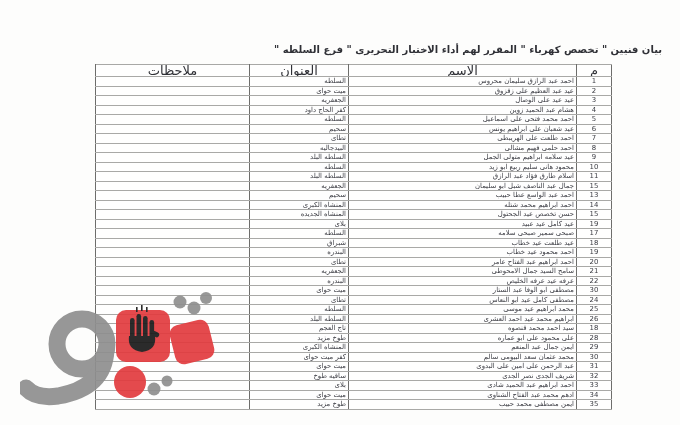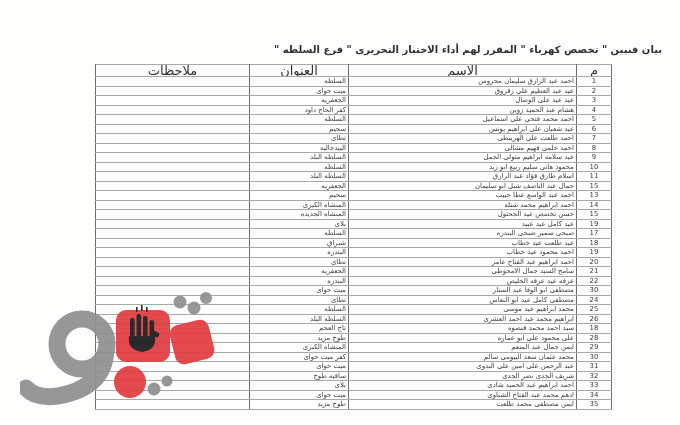--- a/index.html
+++ b/index.html
@@ -149,21 +149,21 @@
           <td class="col-notes"></td>
         </tr>
         <tr>
           <td class="col-num">19</td>
           <td class="col-name">عيد كامل عيد عبيد</td>
           <td class="col-address">بلاى</td>
           <td class="col-notes"></td>
         </tr>
         <tr>
           <td class="col-num">17</td>
-          <td class="col-name">صبحى سمير صبحى البندره</td>
+          <td class="col-name">صبحى سمير صبحى سلامه</td>
           <td class="col-address">السلطه</td>
           <td class="col-notes"></td>
         </tr>
         <tr>
           <td class="col-num">18</td>
           <td class="col-name">عيد طلعت عيد خطاب</td>
           <td class="col-address">شبراق</td>
           <td class="col-notes"></td>
         </tr>
         <tr>
@@ -257,21 +257,21 @@
           <td class="col-notes"></td>
         </tr>
         <tr>
           <td class="col-num">34</td>
           <td class="col-name">ادهم محمد عبد الفتاح الشناوى</td>
           <td class="col-address">ميت حواى</td>
           <td class="col-notes"></td>
         </tr>
         <tr>
           <td class="col-num">35</td>
-          <td class="col-name">ايمن مصطفى محمد طلعت</td>
+          <td class="col-name">ايمن مصطفى محمد حبيب</td>
           <td class="col-address">طوخ مزيد</td>
           <td class="col-notes"></td>
         </tr>
       </tbody>
   </table>
 
   <div class="watermark">
     <svg width="196" height="126" viewBox="0 0 196 126" xmlns="http://www.w3.org/2000/svg">
 
       <g>

